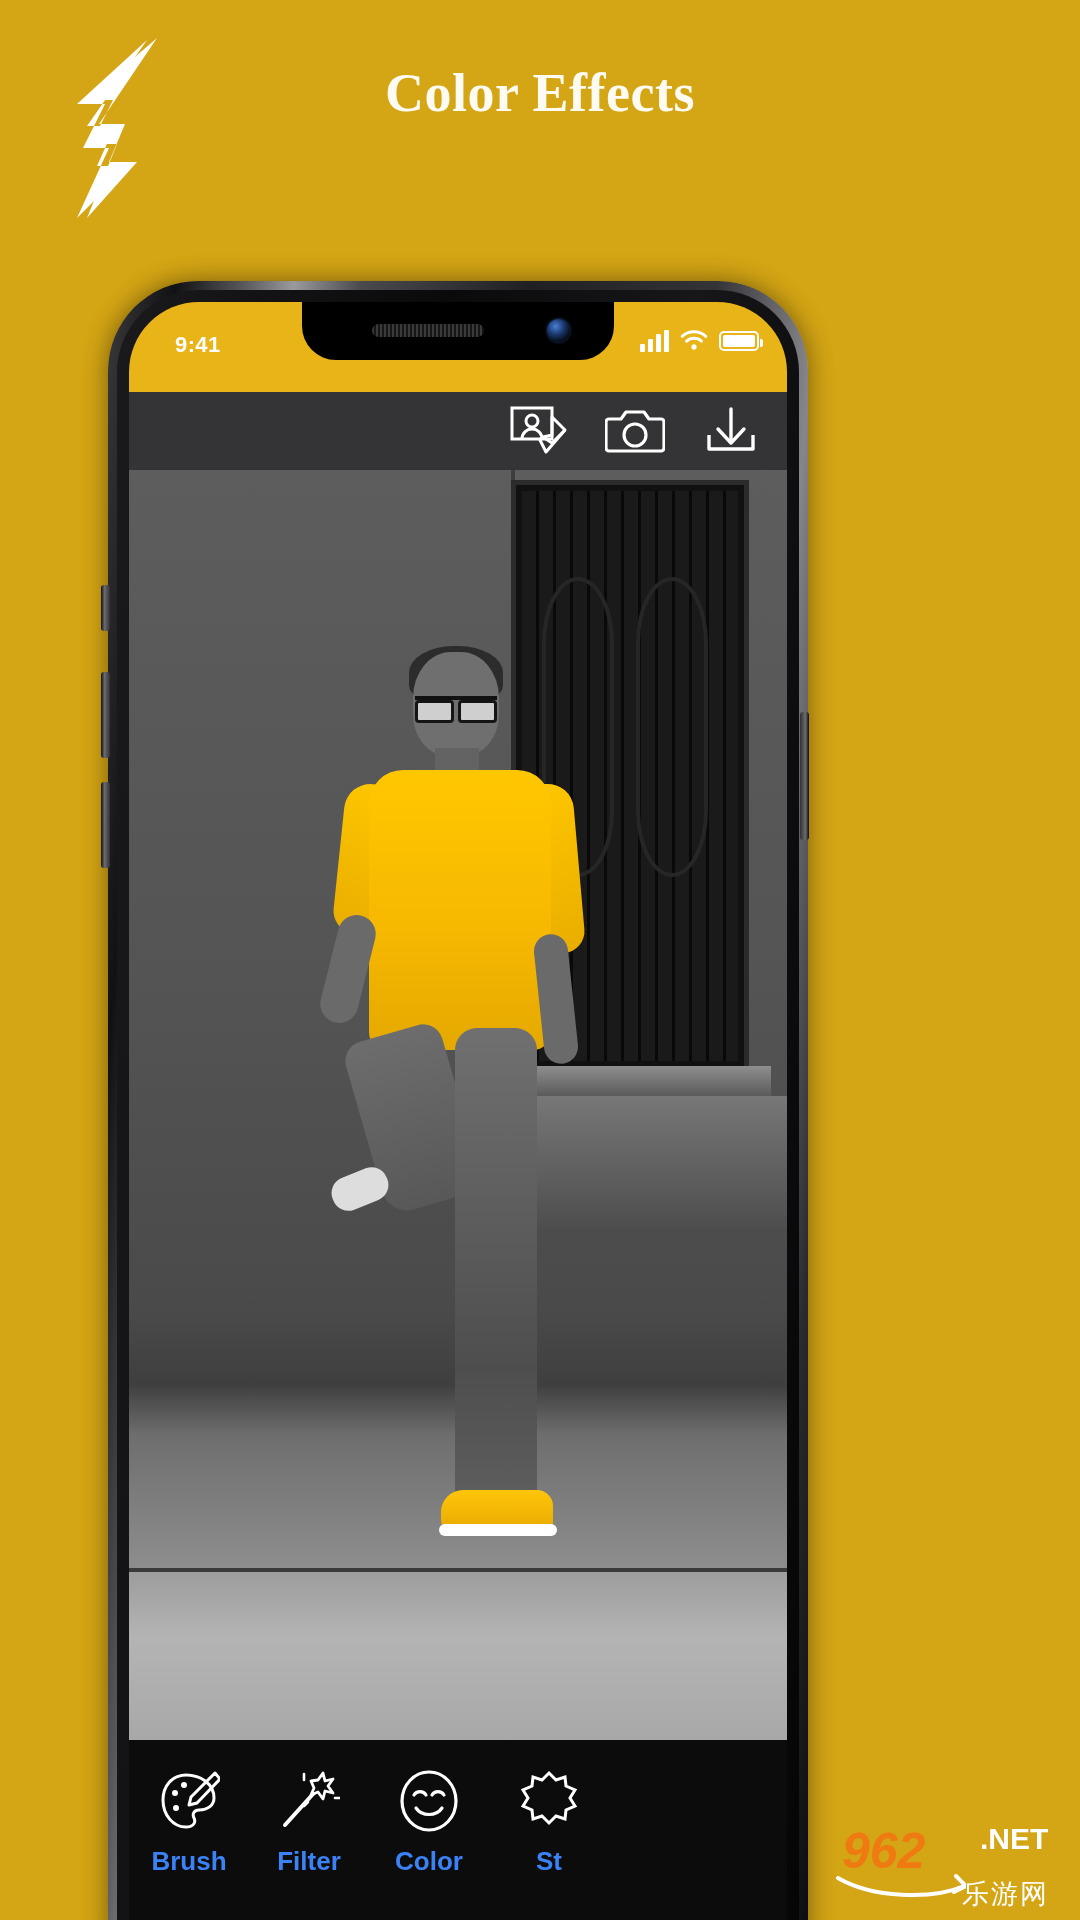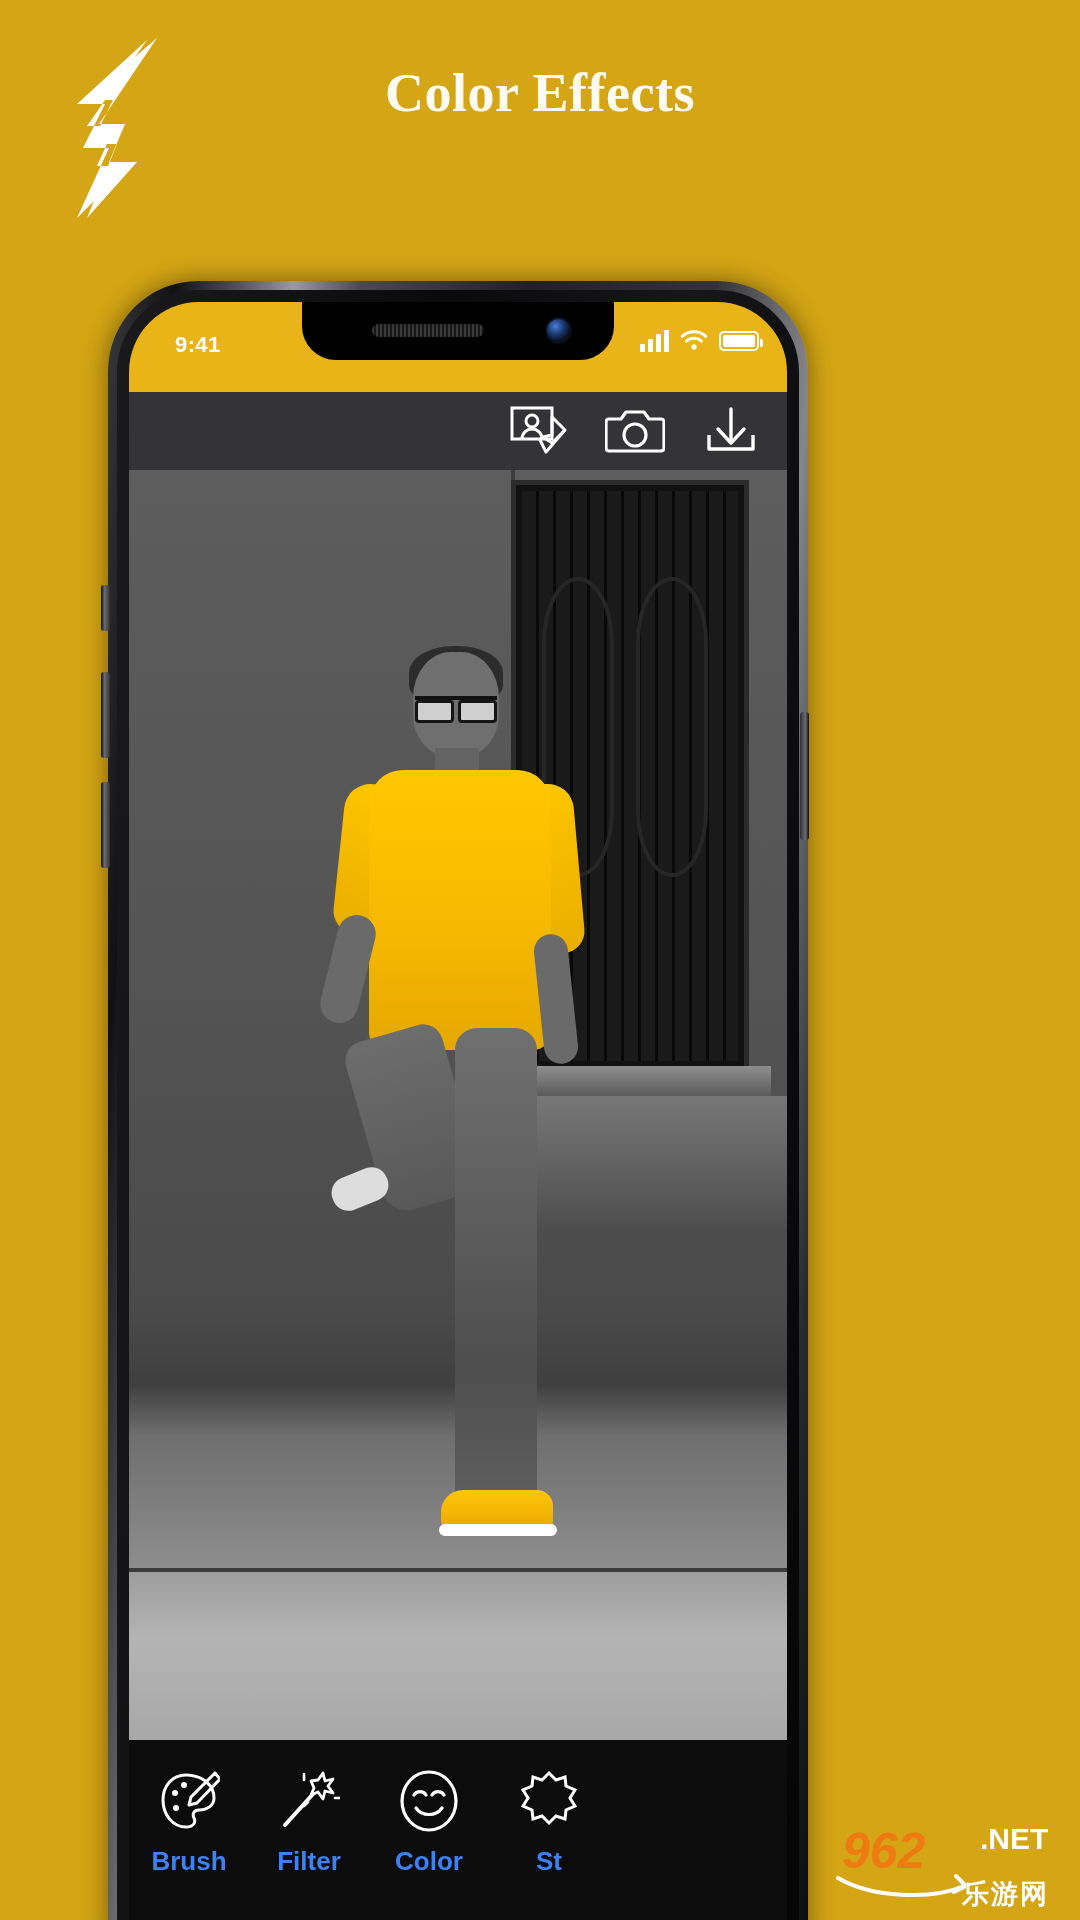--- a/index.html
+++ b/index.html
@@ -194,21 +194,21 @@
   .bt-item { width:120px; flex:0 0 120px; display:flex; flex-direction:column;
              align-items:center; gap:14px; }
   .bt-ico { width:62px; height:62px; }
   .bt-label { color:#3b82f6; font-size:26px; font-weight:bold; }
 
   
   #watermark { position:absolute; right:0; bottom:0; width:250px; height:118px; z-index:40; }
   #wm-962 { position:absolute; left:12px; top:20px; font-size:50px; font-weight:bold;
             color:#f07a12; font-family:"Liberation Sans", sans-serif; font-style:italic; }
   #wm-net { position:absolute; left:150px; top:20px; font-size:30px; font-weight:bold; color:#ffffff; }
-  #wm-cn  { position:absolute; left:132px; top:74px; font-size:27px; color:#ffffff; letter-spacing:2px;font-weight:bold; }
+  #wm-cn  { position:absolute; left:132px; top:74px; font-size:27px; color:#ffffff; letter-spacing:2px; }
   #wm-swoosh { position:absolute; left:6px; top:70px; width:130px; height:30px; }
 </style>
 </head>
 <body>
 
 <div id="banner">
   <svg id="bolt-icon" viewBox="0 0 120 180">
     <path d="M88 0 L30 86 L56 86 L40 124 L68 124 L18 180 L48 106 L22 106 L44 62 L16 62 Z" transform="translate(6,0)" fill="#ffffff"></path>
     <path d="M84 2 L24 88 L52 88 L34 128 L66 128 L14 180 L46 110 L20 110 L42 66 L14 66 Z" fill="#ffffff"></path>
   </svg>

